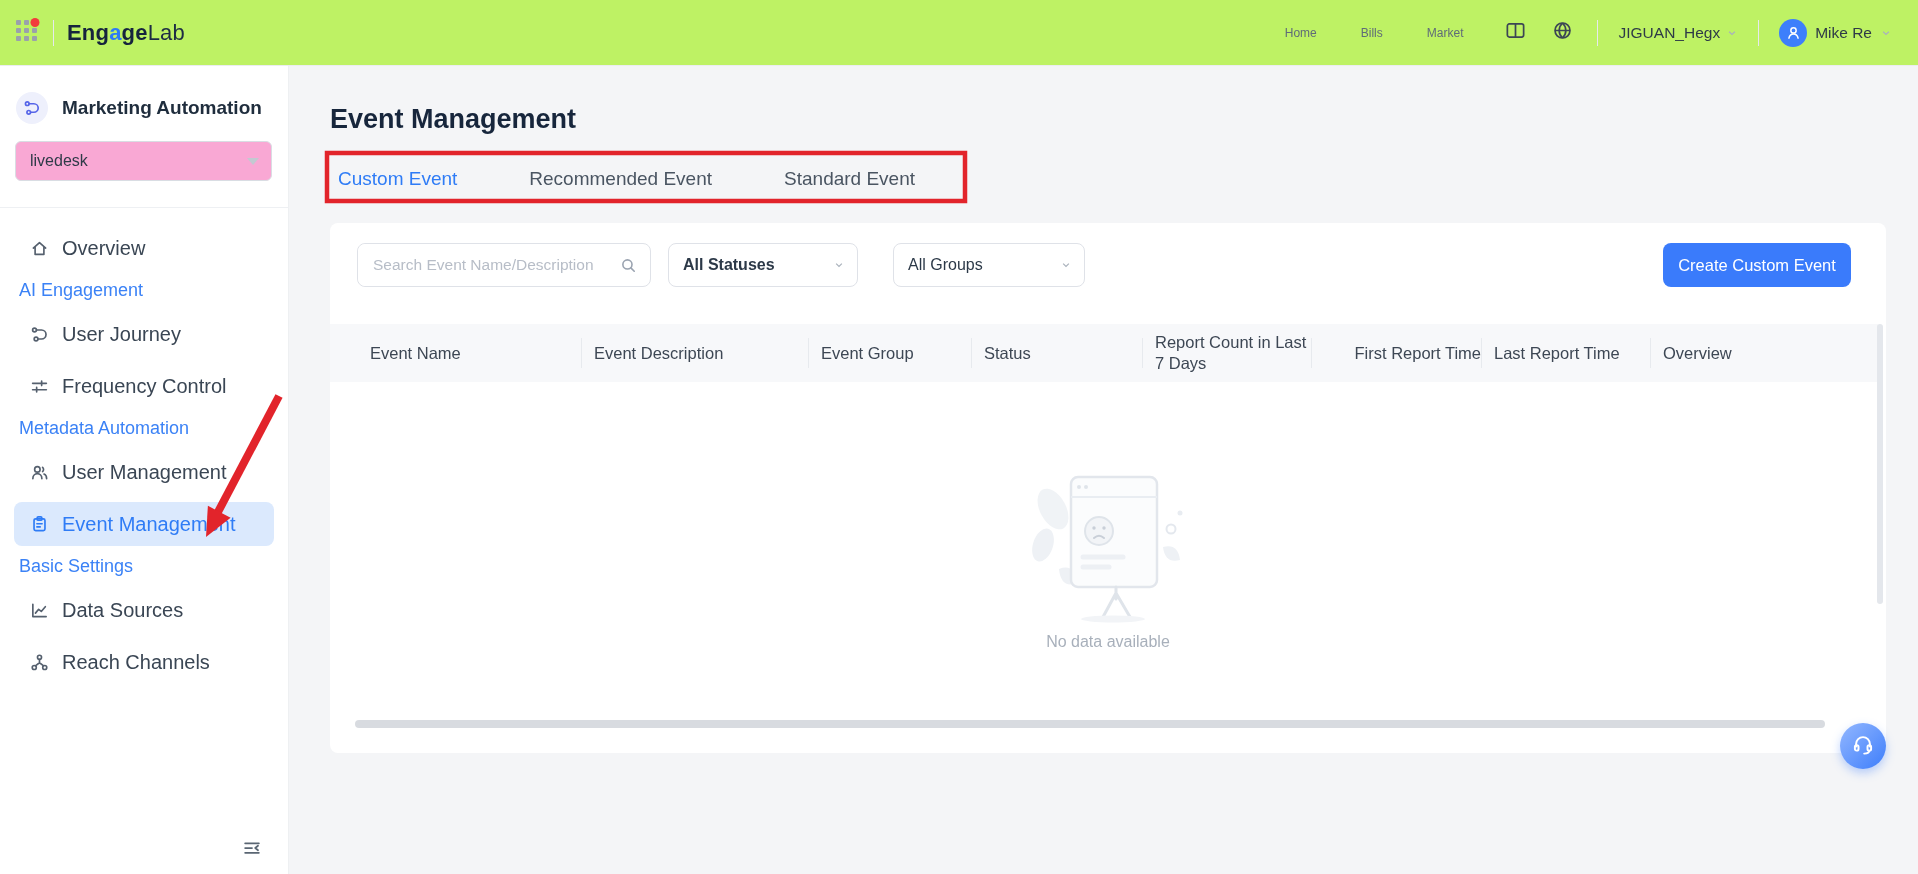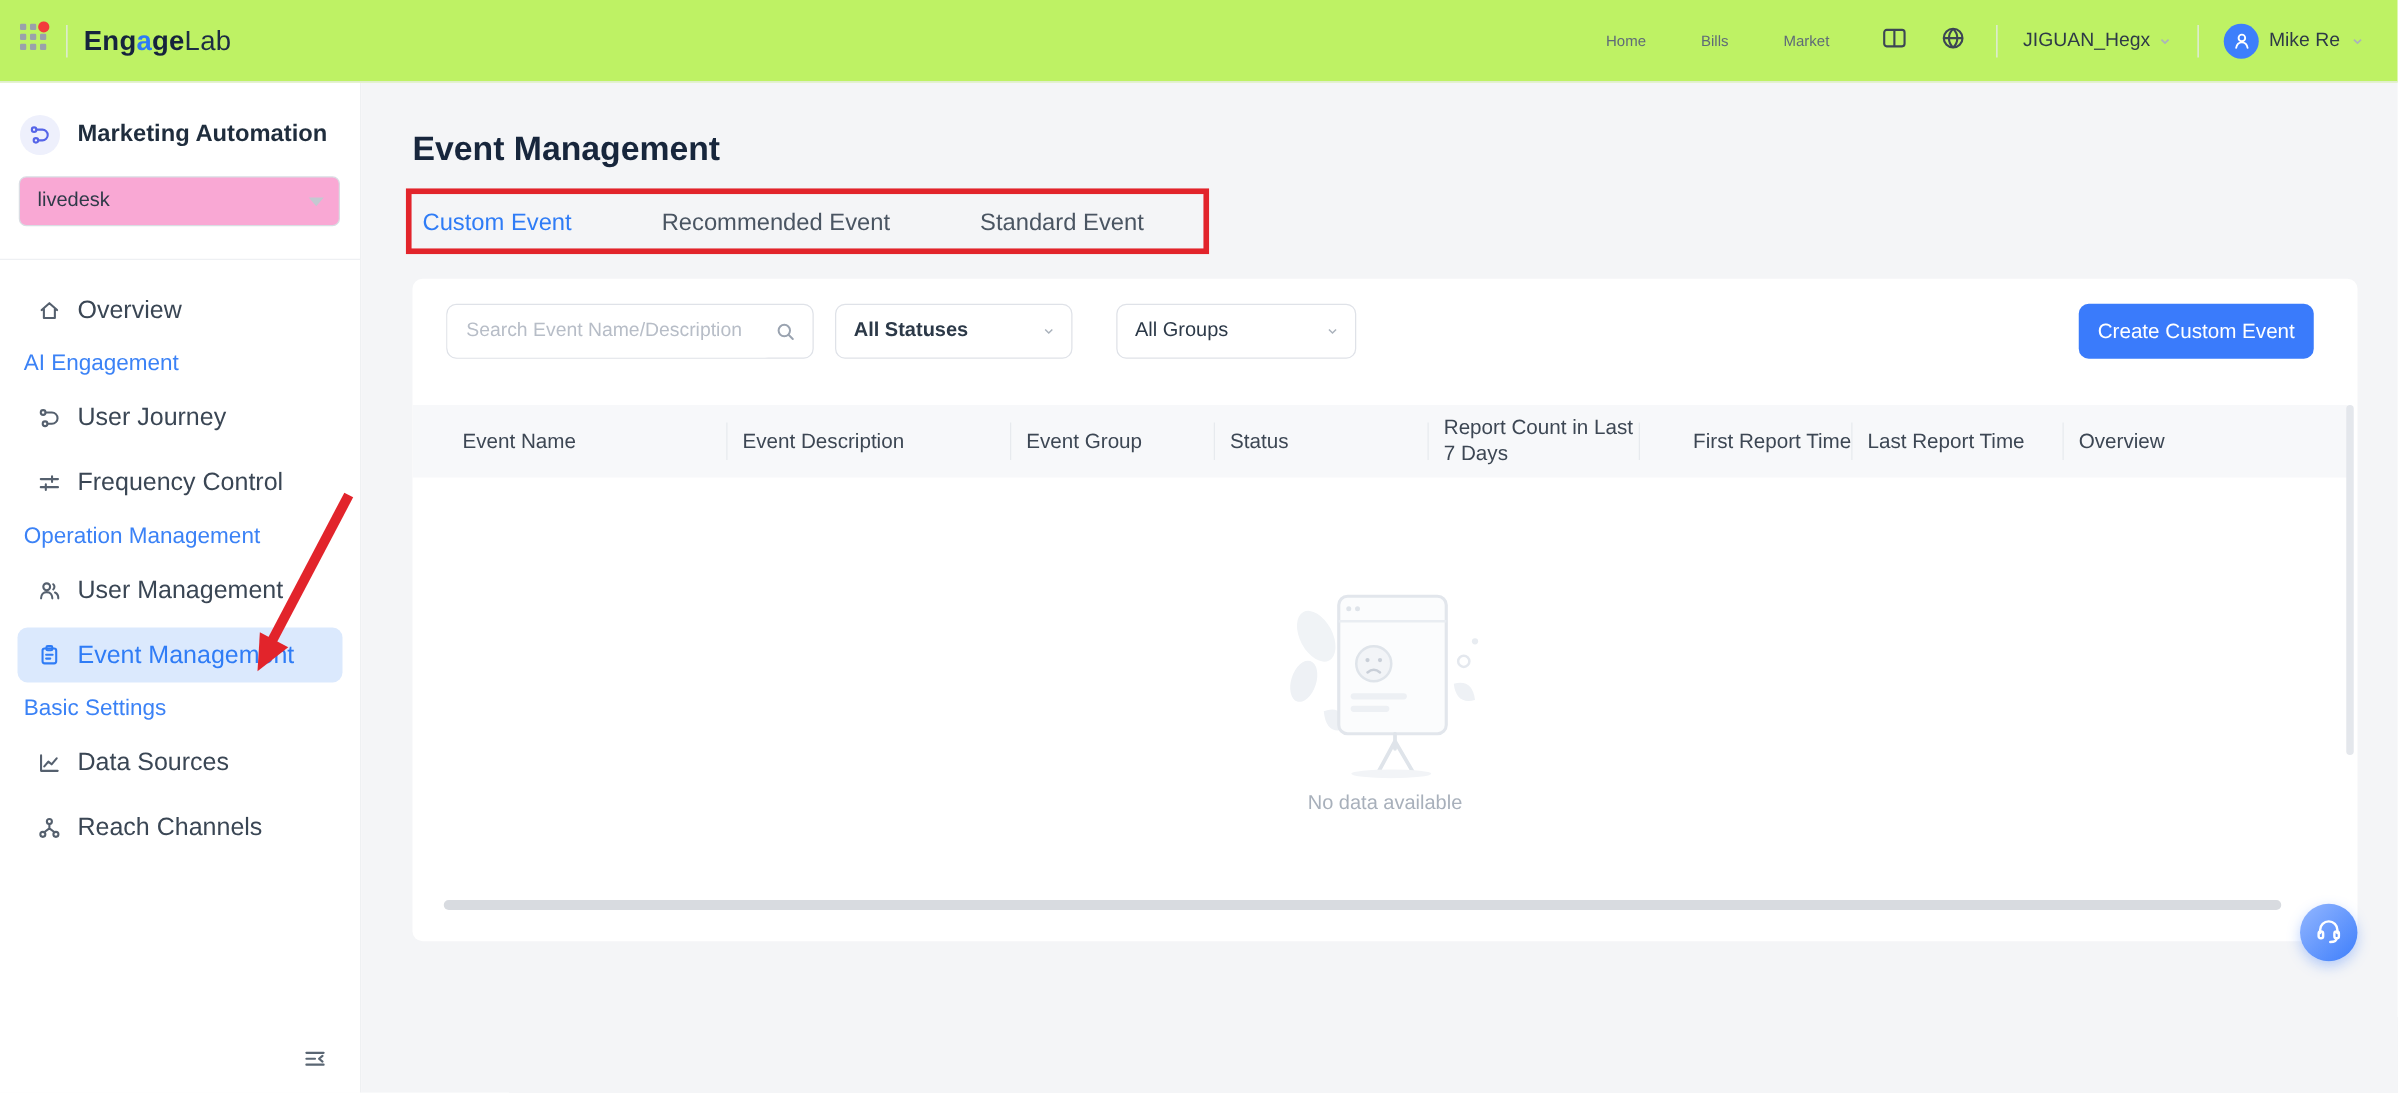--- a/index.html
+++ b/index.html
@@ -211,21 +211,21 @@
         <span class="side-label">User Journey</span>
       </div>
       <div class="side-item">
         <span class="icon">
           <svg viewBox="0 0 16 16" fill="none" stroke="currentColor" stroke-width="1.4" stroke-linecap="round">
             <path d="M2.2 5.3h11.6M2.2 10.7h11.6M9.8 3.4v3.8M5.6 8.8v3.8"></path>
           </svg>
         </span>
         <span class="side-label">Frequency Control</span>
       </div>
-      <div class="side-section">Operation Management</div>
+      <div class="side-section">Metadata Automation</div>
       <div class="side-item">
         <span class="icon">
           <svg viewBox="0 0 16 16" fill="none" stroke="currentColor" stroke-width="1.4" stroke-linecap="round">
             <circle cx="6.2" cy="5.4" r="2.3"></circle>
             <path d="M2.4 13.2c0-2.6 1.7-4.2 3.8-4.2s3.8 1.6 3.8 4.2"></path>
             <path d="M10.6 3.7a2.3 2.3 0 0 1 0 3.5M11.8 9.3c1.4.5 2.2 1.9 2.2 3.9"></path>
           </svg>
         </span>
         <span class="side-label">User Management</span>
       </div>

